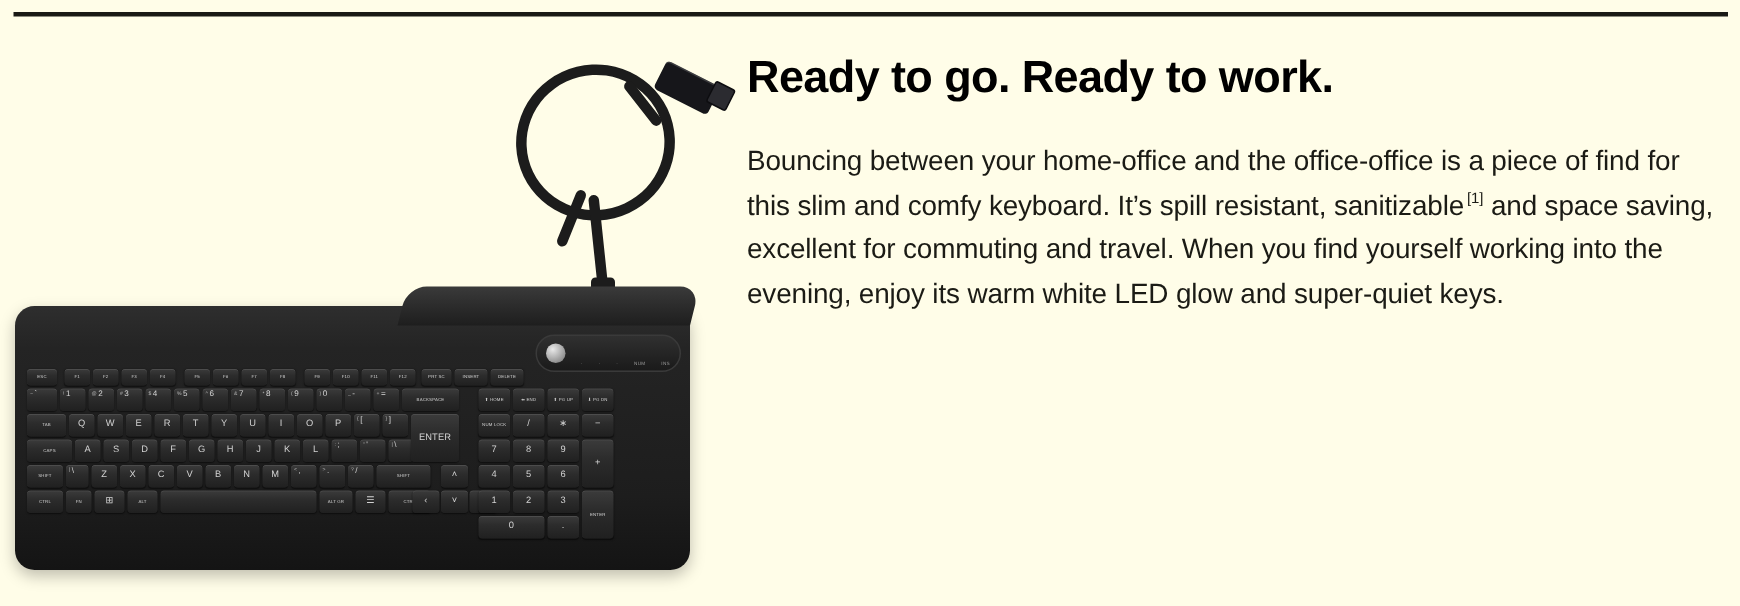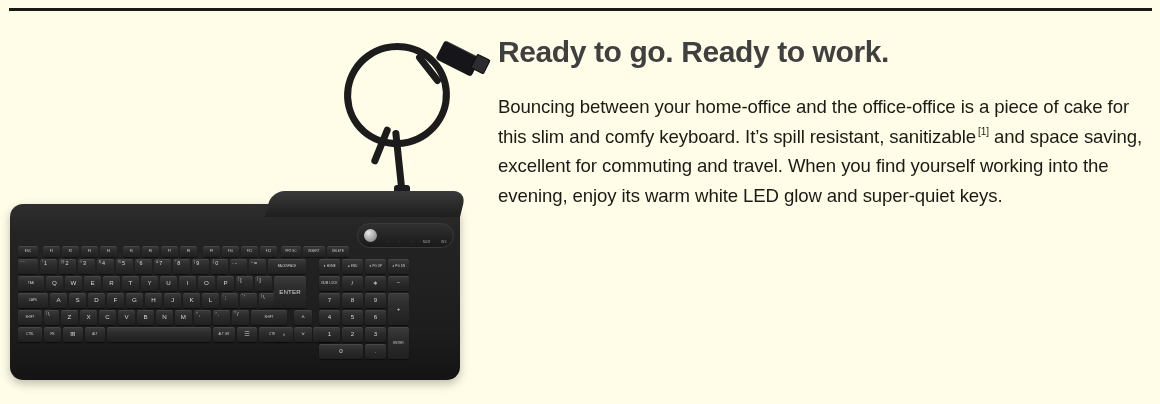--- a/index.html
+++ b/index.html
@@ -33,21 +33,21 @@
   .text-col {
     position: absolute;
     left: 498px;
     top: 34px;
     width: 650px;
   }
   .headline {
     font-size: 30px;
     line-height: 36px;
     font-weight: bold;
-    color: #404040;
+    color: #000000;
     letter-spacing: -0.4px;
     margin: 0 0 22px 0;
     white-space: nowrap;
   }
   .body-copy {
     font-size: 18.6px;
     line-height: 29.5px;
     color: #1b1b15;
     margin: 0;
     letter-spacing: -0.1px;
@@ -626,17 +626,17 @@
           </div>
           <div class="key" style="left: 350px; top: 122px; width: 21px; height: 15px;">
             <span class="lbl">.</span>
           </div>
         </div>
     </div>
   </div>
 
   <div class="text-col">
     <h2 class="headline">Ready to go. Ready to work.</h2>
-    <p class="body-copy"><span>Bouncing between your home-office and the office-office is a piece of cake for this slim and comfy keyboard. It’s spill resistant, sanitizable</span><span class="footnote-ref">[1]</span>
+    <p class="body-copy"><span>Bouncing between your home-office and the office-office is a piece of find for this slim and comfy keyboard. It’s spill resistant, sanitizable</span><span class="footnote-ref">[1]</span>
       <span>and space saving, excellent for commuting and travel. When you find yourself working into the evening, enjoy its warm white LED glow and super-quiet keys.</span></p>
   </div>
 
 </div>
 
 </body></html>

